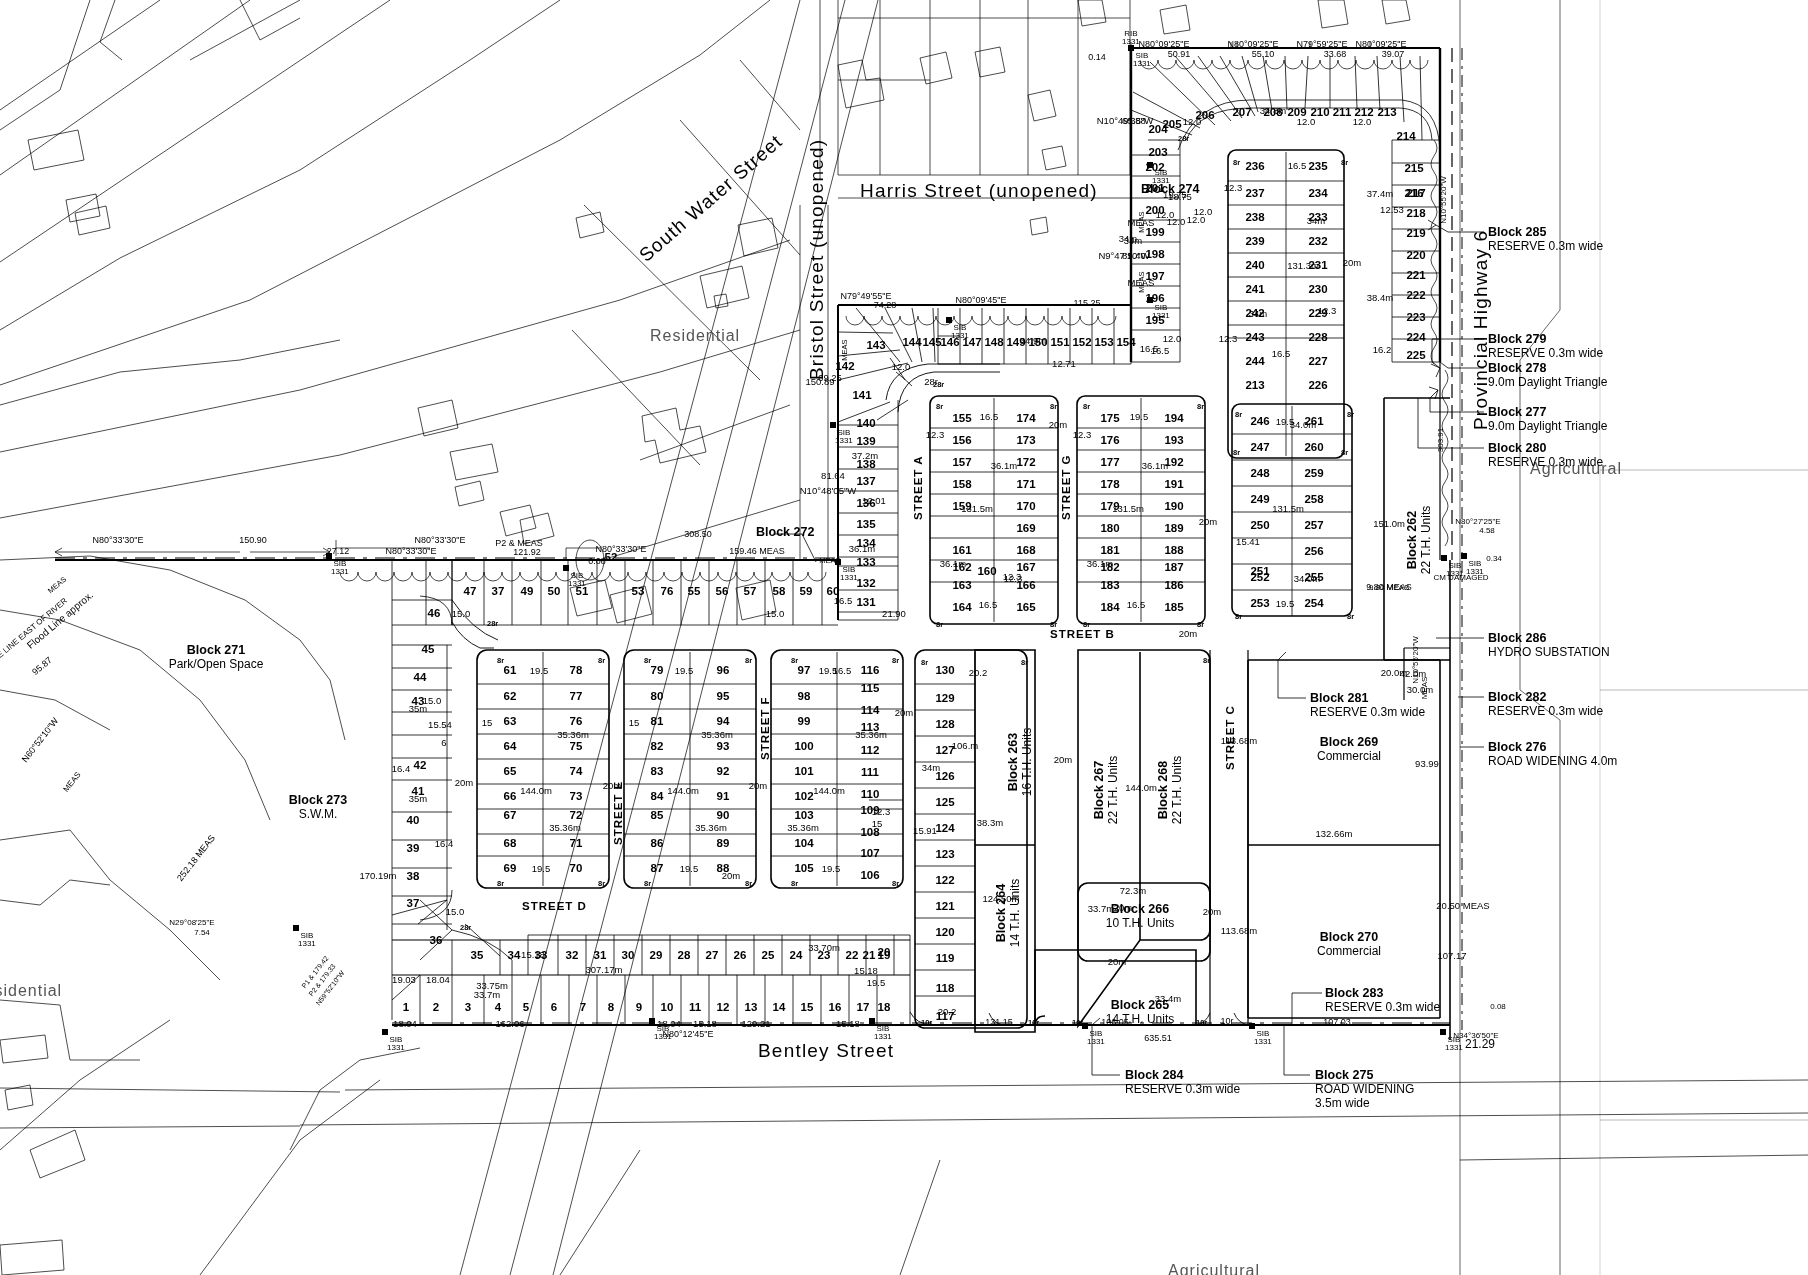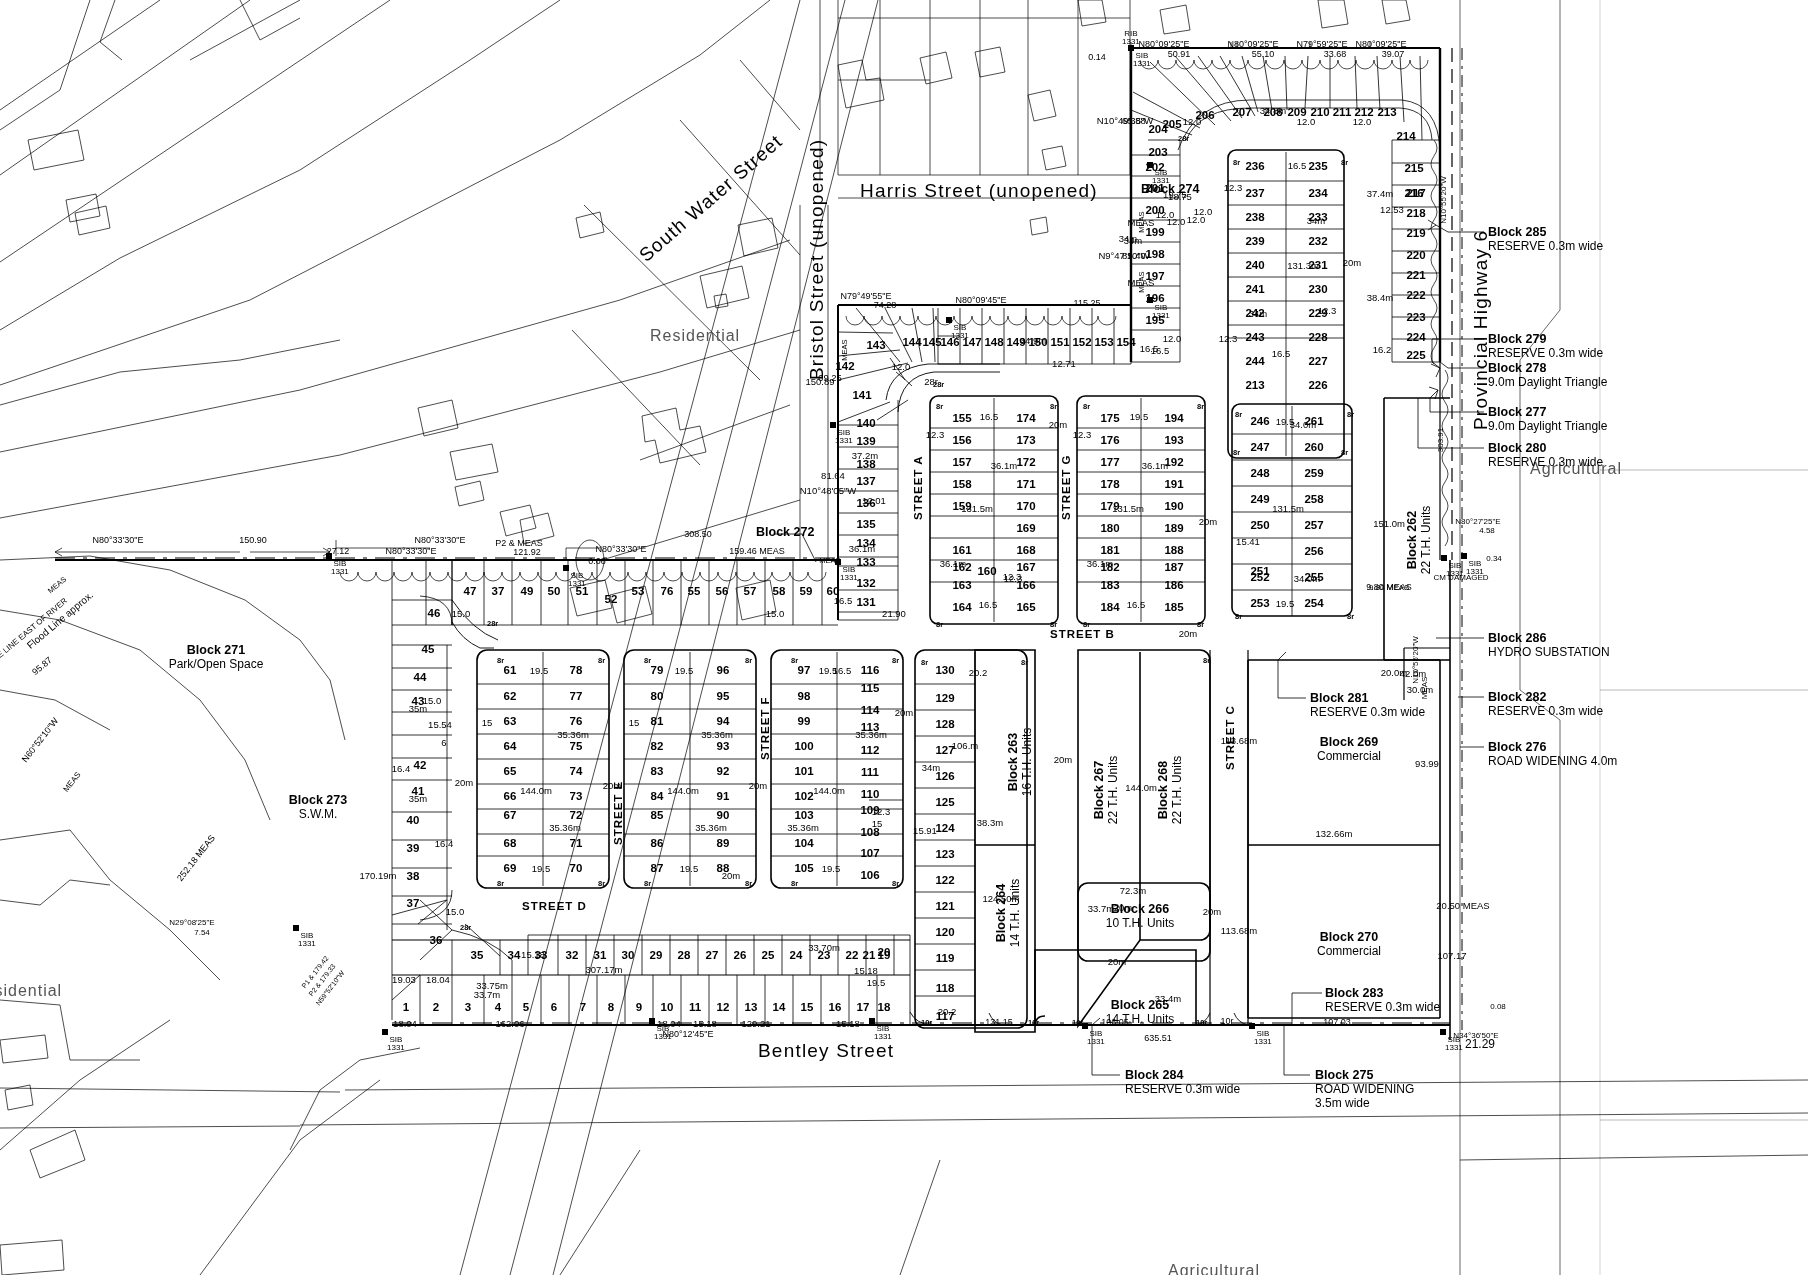--- a/index.html
+++ b/index.html
@@ -705,21 +705,21 @@
       <div class="lbl lot" style="left: 1314px; top: 499px; transform: translate(-50%, -50%);">258</div>
       <div class="lbl lot" style="left: 1314px; top: 525px; transform: translate(-50%, -50%);">257</div>
       <div class="lbl lot" style="left: 1314px; top: 551px; transform: translate(-50%, -50%);">256</div>
       <div class="lbl lot" style="left: 1314px; top: 577px; transform: translate(-50%, -50%);">255</div>
       <div class="lbl lot" style="left: 1314px; top: 603px; transform: translate(-50%, -50%);">254</div>
       <div class="lbl lot" style="left: 470px; top: 591px; transform: translate(-50%, -50%);">47</div>
       <div class="lbl lot" style="left: 498px; top: 591px; transform: translate(-50%, -50%);">37</div>
       <div class="lbl lot" style="left: 527px; top: 591px; transform: translate(-50%, -50%);">49</div>
       <div class="lbl lot" style="left: 554px; top: 591px; transform: translate(-50%, -50%);">50</div>
       <div class="lbl lot" style="left: 582px; top: 591px; transform: translate(-50%, -50%);">51</div>
-      <div class="lbl lot" style="left: 611px; top: 599px; transform: translate(-50%, -50%);">52</div>
+      <div class="lbl lot" style="left: 611px; top: 557px; transform: translate(-50%, -50%);">52</div>
       <div class="lbl lot" style="left: 638px; top: 591px; transform: translate(-50%, -50%);">53</div>
       <div class="lbl lot" style="left: 667px; top: 591px; transform: translate(-50%, -50%);">76</div>
       <div class="lbl lot" style="left: 694px; top: 591px; transform: translate(-50%, -50%);">55</div>
       <div class="lbl lot" style="left: 722px; top: 591px; transform: translate(-50%, -50%);">56</div>
       <div class="lbl lot" style="left: 750px; top: 591px; transform: translate(-50%, -50%);">57</div>
       <div class="lbl lot" style="left: 779px; top: 591px; transform: translate(-50%, -50%);">58</div>
       <div class="lbl lot" style="left: 806px; top: 591px; transform: translate(-50%, -50%);">59</div>
       <div class="lbl lot" style="left: 833px; top: 591px; transform: translate(-50%, -50%);">60</div>
       <div class="lbl lot" style="left: 434px; top: 613px; transform: translate(-50%, -50%);">46</div>
       <div class="lbl lot" style="left: 428px; top: 649px; transform: translate(-50%, -50%);">45</div>

